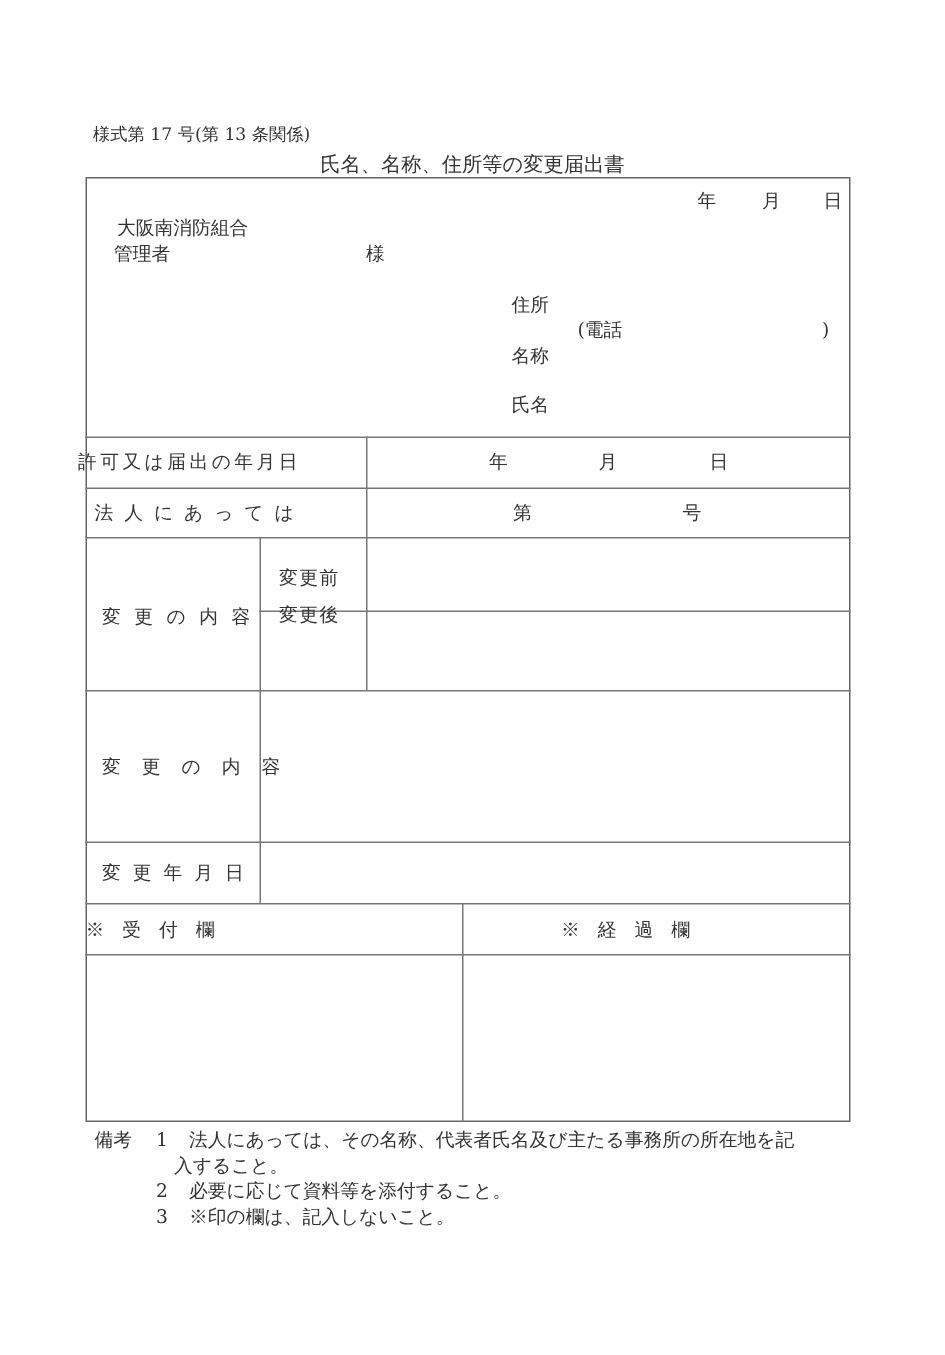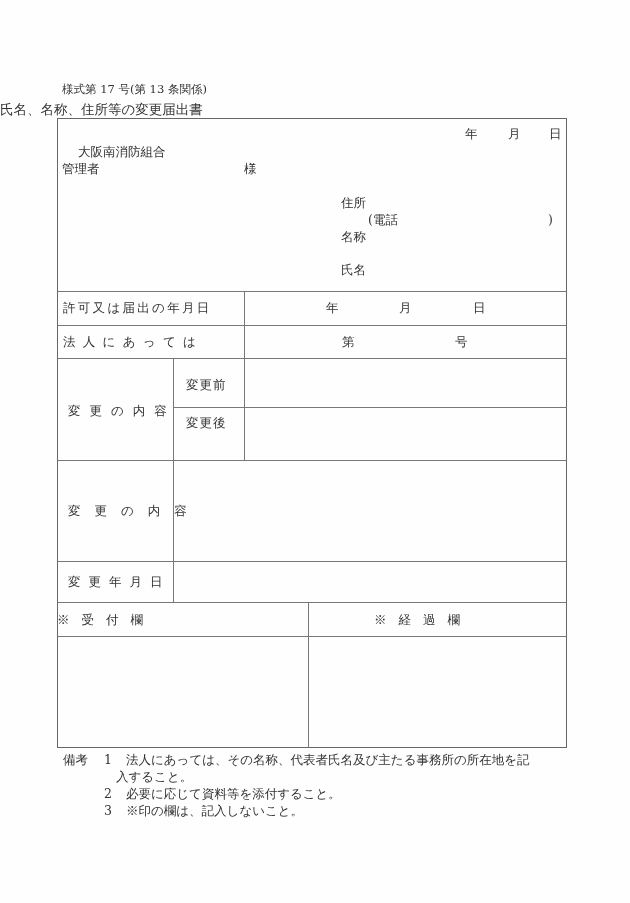--- a/index.html
+++ b/index.html
@@ -3,21 +3,21 @@
   <meta charset="utf-8">
   <style>
     html, body { margin: 0; padding: 0; }
     body {
       width: 630px; height: 903px; background: #fefefe; position: relative;
       font-family: "DejaVu Serif", "Liberation Serif", serif; color: #333;
       overflow: hidden;
     }
     .abs { position: absolute; white-space: nowrap; }
     .form-no { left: 62px; top: 82px; font-size: 11.5px; text-align: center; }
-    .title { left: 0; width: 630px; top: 101px; text-align: left; font-size: 13.5px; }
+    .title { left: 0; width: 630px; top: 101px; text-align: center; font-size: 13.5px; }
     .frame { position: absolute; left: 57px; top: 118px; width: 510px; height: 630px; border: 1px solid #666; box-sizing: border-box; }
     .hline { position: absolute; height: 1px; background: #777; }
     .vline { position: absolute; width: 1px; background: #777; }
     .t { font-size: 12.5px; }
     .notes { font-size: 12.5px; }
   </style>
 </head>
 <body>
 
 <div class="abs form-no">様式第 17 号(第 13 条関係)</div>
@@ -35,40 +35,40 @@
 <div class="hline" style="left:57px;top:636px;width:510px"></div>
 
 <div class="vline" style="left:244px;top:291px;height:169px"></div>
 <div class="vline" style="left:173px;top:358px;height:244px"></div>
 <div class="vline" style="left:308px;top:602px;height:146px"></div>
 
 <div class="abs t" style="left:465px;top:126px">年</div>
 <div class="abs t" style="left:508px;top:126px">月</div>
 <div class="abs t" style="left:549px;top:126px">日</div>
 <div class="abs t" style="left:78px;top:144px">大阪南消防組合</div>
-<div class="abs t" style="left:62px;top:161px">管理者</div>
+<div class="abs t" style="left:76px;top:161px">管理者</div>
 <div class="abs t" style="left:244px;top:161px">様</div>
 <div class="abs t" style="left:341px;top:195px">住所</div>
-<div class="abs t" style="left:368px;top:212px">(電話</div>
+<div class="abs t" style="left:385px;top:212px">(電話</div>
 <div class="abs t" style="left:548px;top:212px">)</div>
 <div class="abs t" style="left:341px;top:229px">名称</div>
 <div class="abs t" style="left:341px;top:262px">氏名</div>
 
-<div class="abs t" style="left:63px;top:300px;letter-spacing:2.3px">許可又は届出の年月日</div>
+<div class="abs t" style="left:52px;top:300px;letter-spacing:2.3px">許可又は届出の年月日</div>
 <div class="abs t" style="left:326px;top:300px">年</div>
 <div class="abs t" style="left:399px;top:300px">月</div>
 <div class="abs t" style="left:473px;top:300px">日</div>
 
 <div class="abs t" style="left:63px;top:334px;letter-spacing:7.3px">法人にあっては</div>
 <div class="abs t" style="left:342px;top:334px">第</div>
 <div class="abs t" style="left:455px;top:334px">号</div>
 
 <div class="abs t" style="left:68px;top:403px;letter-spacing:9px">変更の内容</div>
 <div class="abs t" style="left:186px;top:377px;letter-spacing:1px">変更前</div>
-<div class="abs t" style="left:186px;top:415px;letter-spacing:1px">変更後</div>
+<div class="abs t" style="left:186px;top:402px;letter-spacing:1px">変更後</div>
 
 <div class="abs t" style="left:68px;top:503px;letter-spacing:14px">変更の内容</div>
 
 <div class="abs t" style="left:68px;top:574px;letter-spacing:8px">変更年月日</div>
 
 <div class="abs t" style="left:57px;width:251px;top:612px;text-align:left;letter-spacing:4px">※ 受 付 欄</div>
 <div class="abs t" style="left:308px;width:222px;top:612px;text-align:center;letter-spacing:4px">※ 経 過 欄</div>
 
 <div class="abs notes" style="left:63px;top:752px">備考</div>
 <div class="abs notes" style="left:104px;top:752px">1</div>

